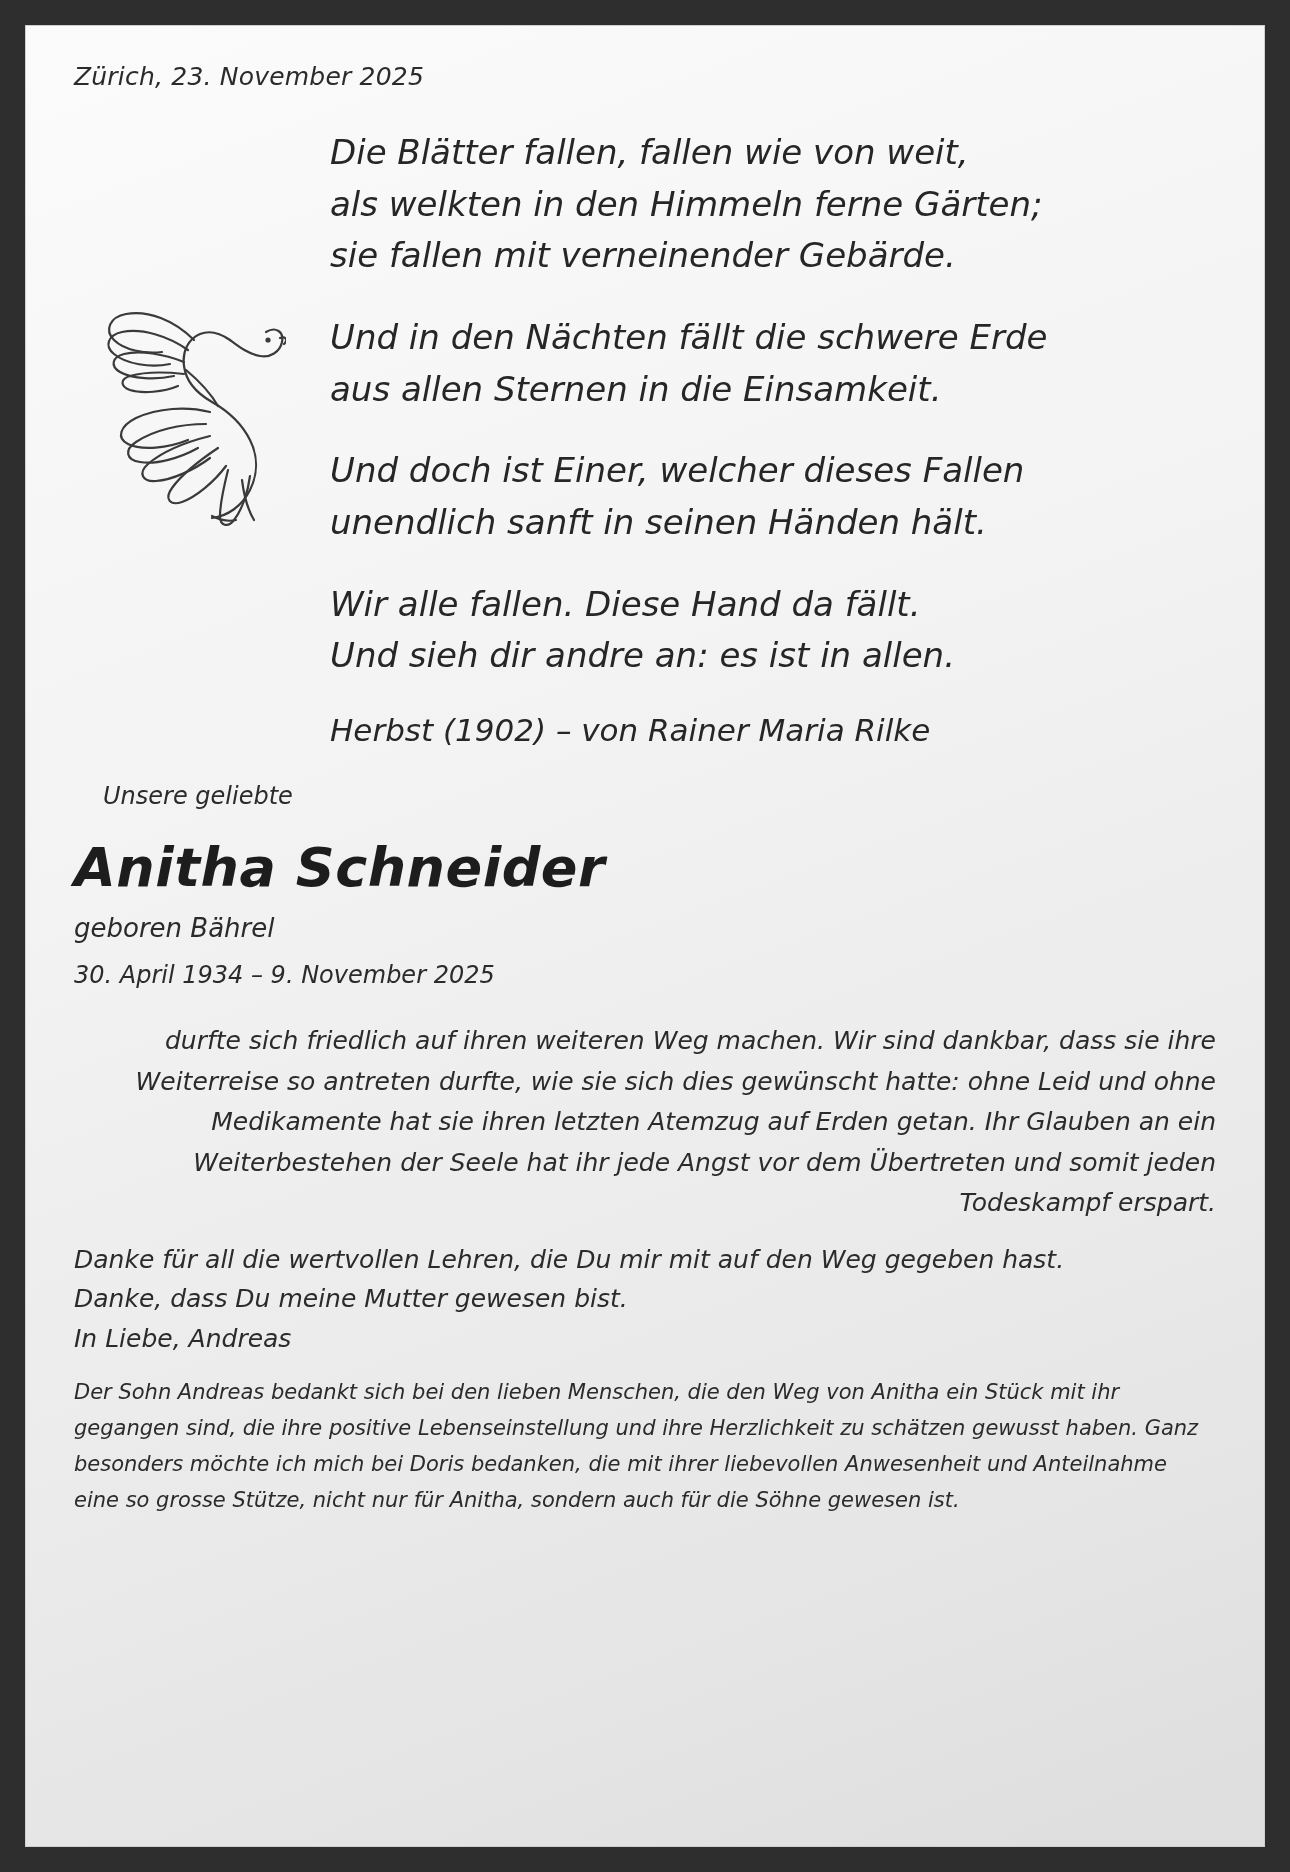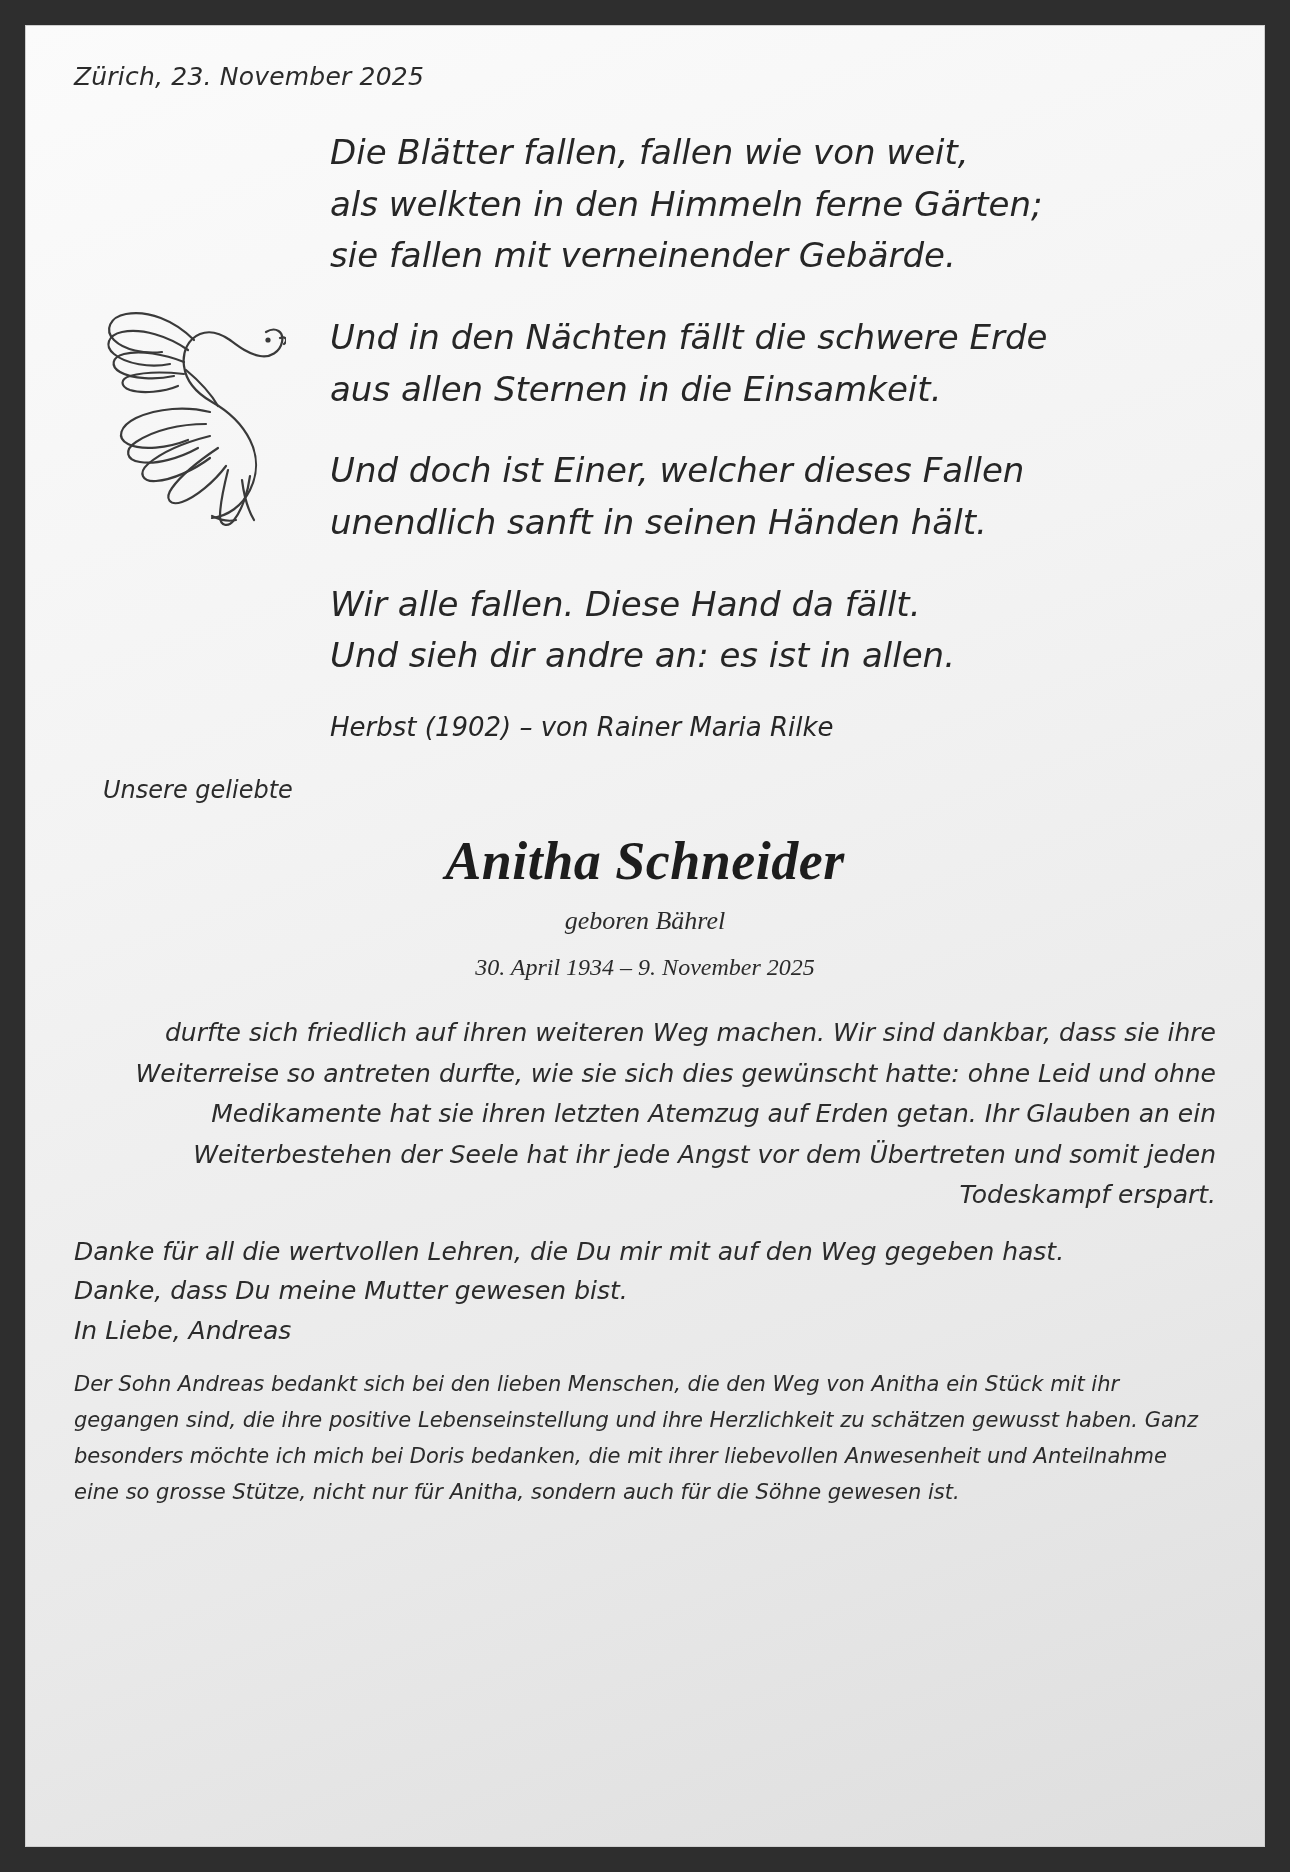--- a/index.html
+++ b/index.html
@@ -53,21 +53,21 @@
   .poem-stanza {
     font-style: italic;
     font-size: 34px;
     line-height: 1.52;
     margin-bottom: 30px;
     color: #262626;
     white-space: pre-line;
   }
   .poem-source {
     font-style: italic;
-    font-size: 26px;
+    font-size: 31px;
     margin-top: 6px;
     color: #262626;
   }
 
   
   .dove {
     position: absolute;
     left: 44px;
     top: 258px;
     width: 216px;
@@ -77,23 +77,21 @@
 
   .intro-line {
     font-style: italic;
     font-size: 24px;
     margin-top: 34px;
     color: #2b2b2b;
     margin-left: 29px;
   }
 
   .name-block {
-    text-align: center;
     margin-top: 26px;
-    font-family: Liberation Serif, serif;
   }
   .deceased-name {
     font-style: italic;
     font-weight: bold;
     font-size: 54px;
     letter-spacing: 0.5px;
     color: #1d1d1d;
   }
   .maiden-name {
     font-style: italic;

